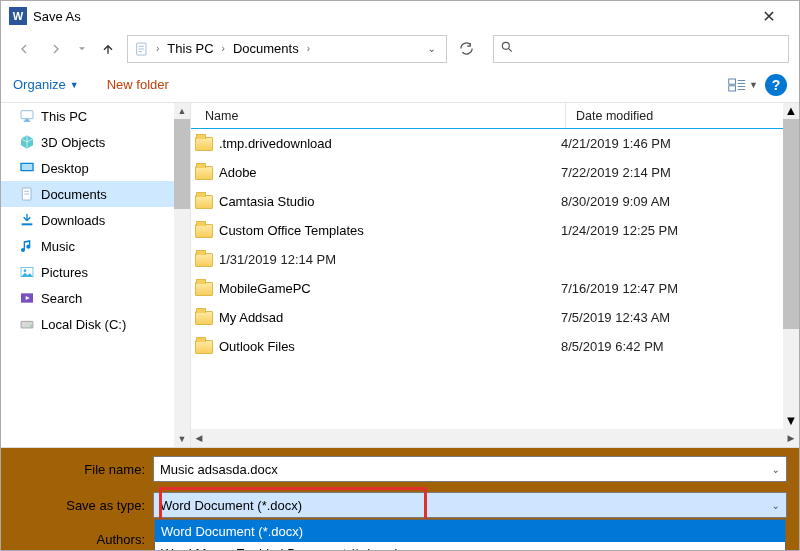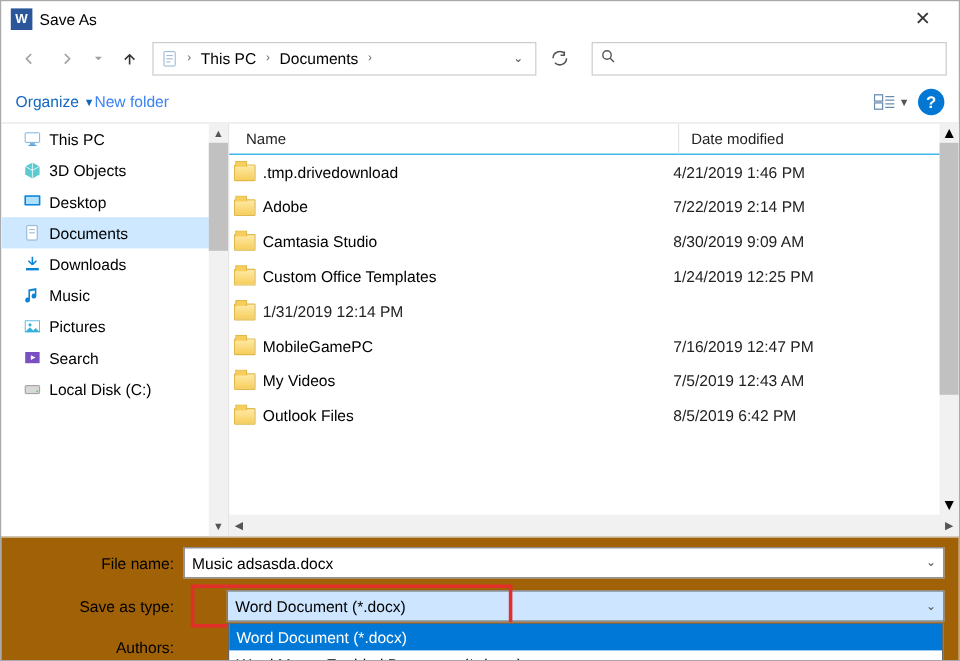--- a/index.html
+++ b/index.html
@@ -19,21 +19,21 @@
   .crumb { padding:1px 2px; }
   .chev { color:#666; font-size:10px; }
   .bc-drop{ color:#555;font-size:10px;margin-left:auto;padding:0 4px;}
   .refresh { width:26px;height:26px;display:flex;align-items:center;justify-content:center;color:#555; }
   .searchbox { flex:1; display:flex; align-items:center; border:1px solid #ccc; height:28px; padding:0 6px; margin-left:8px;}
   .searchbox input { flex:1; border:none; outline:none; font-size:13px; color:#666; background:transparent;}
   .searchbox .mag{color:#555;}
 
   .toolbar { height:36px; display:flex; align-items:center; padding:0 12px; border-bottom:1px solid #e5e5e5;}
   .toolbar .org { color:#1067bf; display:flex; align-items:center; gap:4px;}
-  .toolbar .nf { color:#3b82f6; }
+  .toolbar .nf { color:#c2410c;margin-left:28px; }
   .toolbar .spacer{flex:1;}
   .view-btn{width:44px;height:26px;display:flex;align-items:center;justify-content:center;gap:3px;color:#555;}
   .help-btn{width:22px;height:22px;border-radius:50%;background:#0278d4;color:#fff;display:flex;align-items:center;justify-content:center;font-size:14px;font-weight:bold;}
 
   .body { flex:1; display:flex; overflow:hidden; }
   .tree { width:190px; border-right:1px solid #e5e5e5; overflow:hidden; position:relative;}
   .tree-inner{overflow:hidden;height:100%;}
   .tree-scroll{position:absolute;right:0;top:0;bottom:0;width:16px;background:#f1f1f1;display:flex;flex-direction:column;align-items:center;}
   .tree-scroll .arr{height:16px;display:flex;align-items:center;justify-content:center;font-size:9px;color:#555;width:100%;}
   .tree-scroll .thumb{width:16px;background:#c1c1c1;margin-top:0;}
@@ -57,21 +57,21 @@
   .row .name{flex:0 0 342px;}
   .row .date{flex:1;color:#222;}
   .folder-ico{width:18px;height:14px;background:linear-gradient(#ffe9a6,#f7ce5b);border:1px solid #e0b94b;border-radius:1px;position:relative;}
   .folder-ico:before{content:"";position:absolute;top:-4px;left:0;width:8px;height:4px;background:#f7ce5b;border:1px solid #e0b94b;border-bottom:none;border-radius:1px 1px 0 0;}
 
   .bottom { background:#a16207; border-top:1px solid #dcdcdc; padding:8px 12px 0 12px; }
   .formrow { display:flex; align-items:center; margin-bottom:10px; }
   .formrow label { width:140px; text-align:right; padding-right:8px; }
   .combo { flex:1; height:26px; border:1px solid #7a7a7a; background:#fff; display:flex; align-items:center; padding:0 6px; position:relative;}
   .combo .dd{margin-left:auto;color:#555;font-size:10px;}
-  .combo.sel { background:#cde5ff;margin-left:36px; }
+  .combo.sel { background:#cde5ff; }
   .redbox { position:absolute; border:3px solid #e1302a; pointer-events:none; }
   .dropdown { position:absolute; left:0; right:0; top:26px; background:#fff; border:1px solid #666; z-index:5;}
   .dropdown .opt{height:22px;display:flex;align-items:center;padding:0 6px;}
   .dropdown .opt.hi{background:#0078d7;color:#fff;}
   .authors{display:flex;align-items:center;}
   .authors label{width:140px;text-align:right;padding-right:8px;}
 
   
   .svg-doc{width:16px;height:16px;}
 </style>
@@ -296,21 +296,21 @@
             <div class="icon">
               <div class="folder-ico"></div>
             </div>
             <div class="name">MobileGamePC</div>
             <div class="date">7/16/2019 12:47 PM</div>
           </div>
           <div class="row">
             <div class="icon">
               <div class="folder-ico"></div>
             </div>
-            <div class="name">My Videos</div>
+            <div class="name">My Addsad</div>
             <div class="date">7/5/2019 12:43 AM</div>
           </div>
           <div class="row">
             <div class="icon">
               <div class="folder-ico"></div>
             </div>
             <div class="name">Outlook Files</div>
             <div class="date">8/5/2019 6:42 PM</div>
           </div>
         </div>

